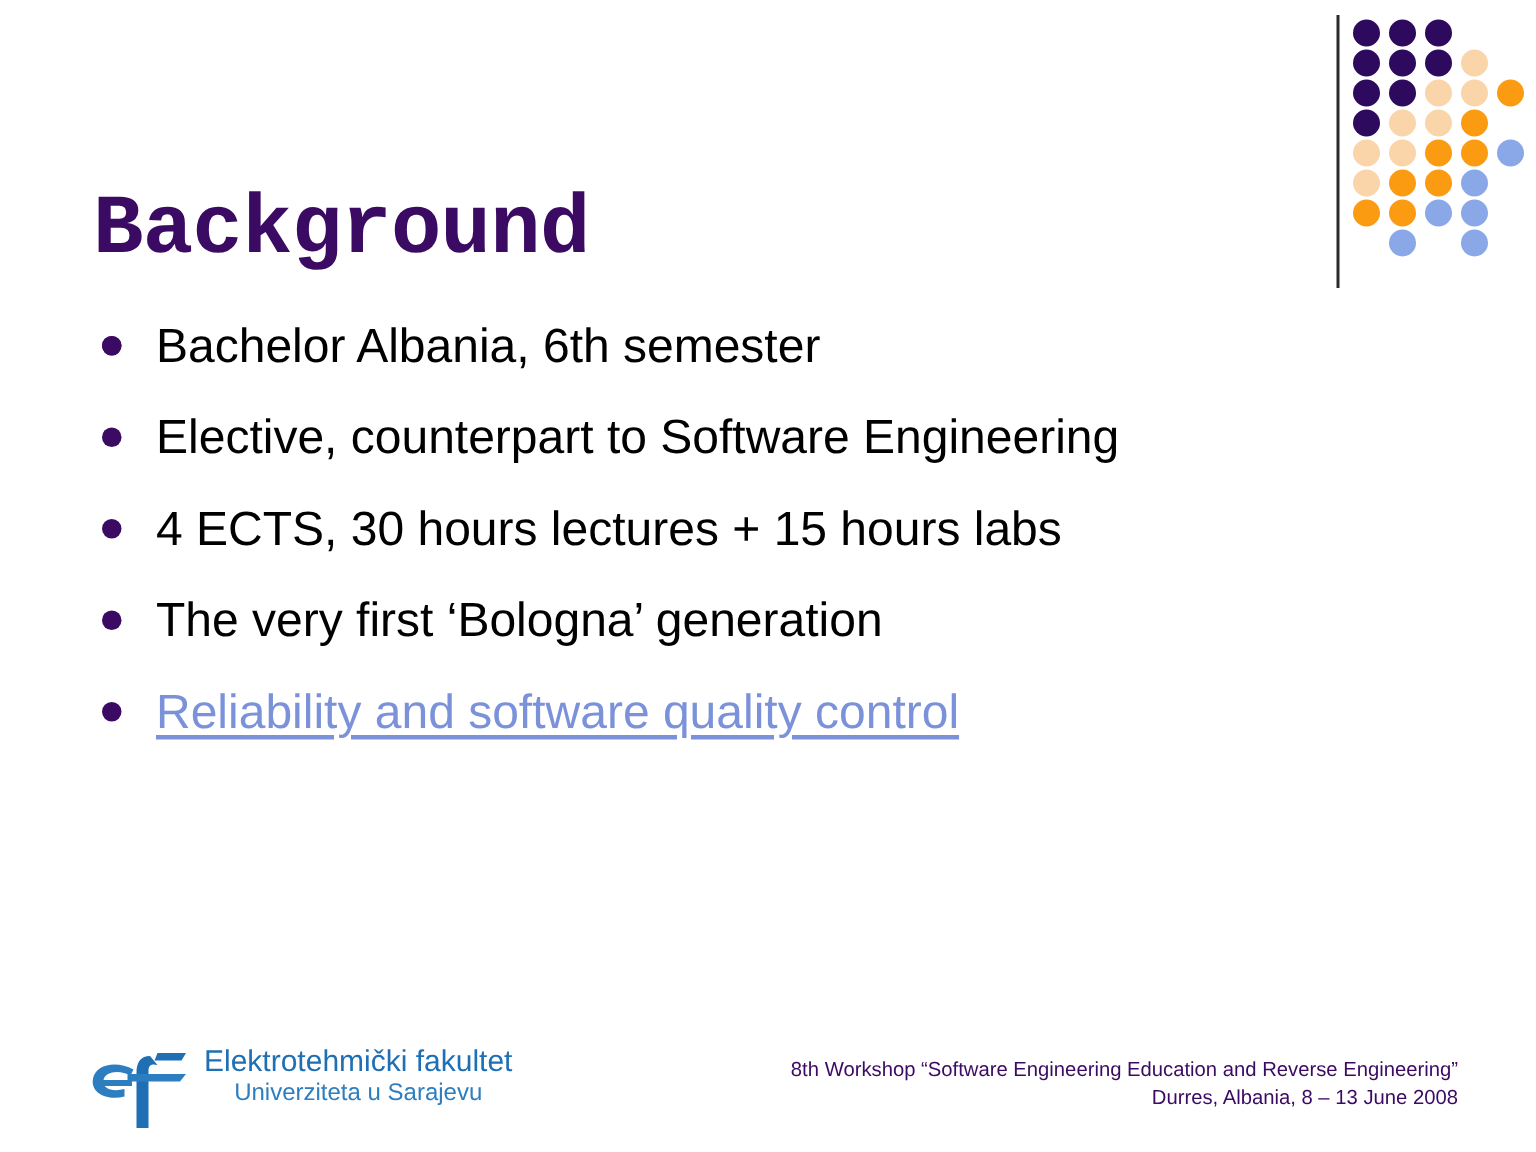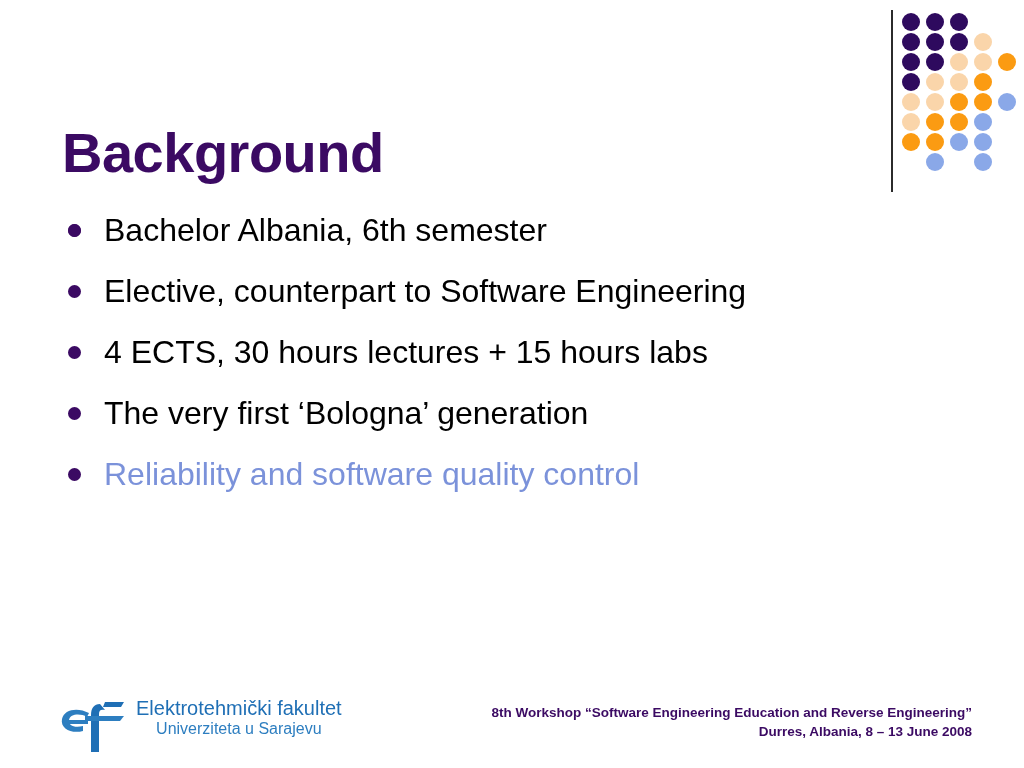--- a/index.html
+++ b/index.html
@@ -91,20 +91,21 @@
     left: 6px;
     top: 24px;
     width: 13px;
     height: 13px;
     border-radius: 50%;
     background: #3b0a63;
   }
   #bullet-list li .bullet-text { display: inline; }
   #bullet-list li.link .bullet-text {
     color: #7b92da;
+    text-decoration: underline;
     text-underline-offset: 5px;
     cursor: pointer;
   }
 
   
   #footer-logo {
     position: absolute;
     left: 58px;
     top: 694px;
     width: 270px;
@@ -136,21 +137,21 @@
     white-space: nowrap;
   }
 
   
   #footer-credit {
     position: absolute;
     right: 52px;
     top: 703px;
     text-align: right;
     font-size: 13.5px;
-    font-weight: bold;
+    font-weight: normal;
     line-height: 19px;
     color: #3b0a63;
     white-space: nowrap;
     margin-left: 38px;
   }
 </style>
 </head>
 <body style="background: rgb(255, 255, 255);">
 
 <div id="dot-motif">
@@ -254,21 +255,21 @@
         <i style="background: rgb(138, 168, 232);"></i>
       </span>
       <span class="cell empty"></span>
       <span class="cell">
         <i style="background: rgb(138, 168, 232);"></i>
       </span>
       <span class="cell empty"></span>
     </div>
 </div>
 
-<h1 id="slide-title" style="color: rgb(59, 10, 99);">Background</h1>
+<h1 id="slide-title" style="color: rgb(59, 10, 99); font-family: Liberation Mono, monospace;">Background</h1>
 
 <ul id="bullet-list">
     <li><span class="bullet-dot" style="background: rgb(59, 10, 99);"></span></li>
     <li><span class="bullet-dot" style="background: rgb(59, 10, 99);"></span><span class="bullet-text">Bachelor Albania, 6th semester</span></li>
     <li><span class="bullet-dot" style="background: rgb(59, 10, 99);"></span><span class="bullet-text">Elective, counterpart to Software Engineering</span></li>
     <li><span class="bullet-dot" style="background: rgb(59, 10, 99);"></span><span class="bullet-text">4 ECTS, 30 hours lectures + 15 hours labs</span></li>
     <li><span class="bullet-dot" style="background: rgb(59, 10, 99);"></span><span class="bullet-text">The very first ‘Bologna’ generation</span></li>
     <li class="link"><span class="bullet-dot" style="background: rgb(59, 10, 99);"></span><span class="bullet-text" style="color: rgb(123, 146, 218);">Reliability and software quality control </span></li>
   </ul>
 

